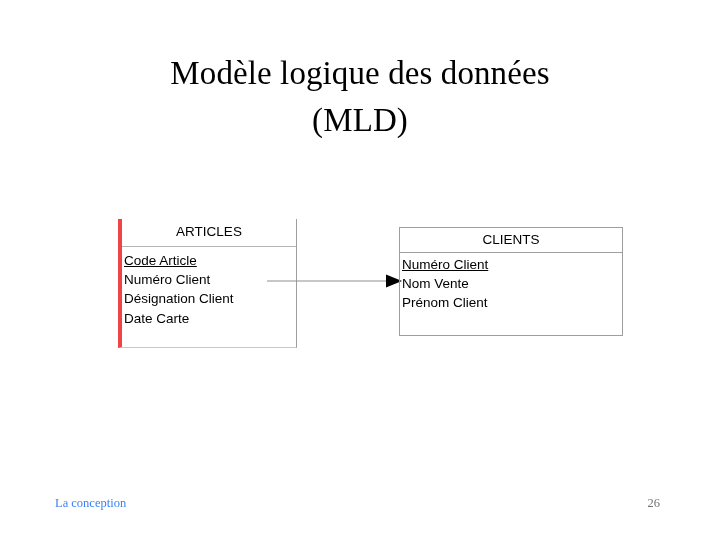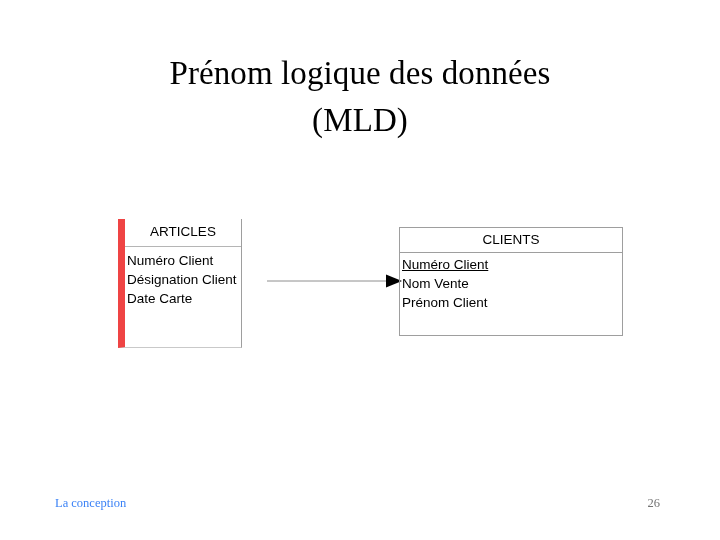--- a/index.html
+++ b/index.html
@@ -71,23 +71,23 @@
   }
   .entity-field.pk {
     text-decoration: underline;
     text-underline-offset: 1px;
   }
 
   
   #entity-articles {
     left: 118px;
     top: 219px;
-    width: 124px;
+    width: 179px;
     height: 129px;
-    border-left: 7px solid #ef4444;
+    border-left: 4px solid #ef4444;
     border-right: 1px solid #9e9e9e;
     border-bottom: 1px solid #c9c9c9;
   }
   #entity-articles .entity-header {
     border-bottom: 1px solid #b5b5b5;
   }
 
   
   #entity-clients {
     left: 399px;
@@ -131,29 +131,30 @@
     text-align: right;
     font-family: "Liberation Serif", serif;
     font-size: 12.5px;
     color: #737373;
   }
 </style>
 </head>
 <body>
 
 <div class="slide-title">
-  <span class="title-line">Prénom logique des données</span>
+  <span class="title-line">Modèle logique des données</span>
   <span class="title-line">(MLD)</span>
 </div>
 
 <div class="diagram">
 
   <div class="entity" id="entity-articles">
     <div class="entity-header">ARTICLES</div>
     <div class="entity-fields">
+      <div class="entity-field pk">Code Article</div>
       <div class="entity-field">Numéro Client</div>
       <div class="entity-field">Désignation Client</div>
       <div class="entity-field">Date Carte</div>
     </div>
   </div>
 
   <div class="relationship-arrow">
     <svg width="140" height="26" viewBox="0 0 140 26">
       <line x1="1" y1="13" x2="126" y2="13" stroke="#8e8e8e" stroke-width="1"></line>
       <polygon points="120,6.5 136,13 120,19.5" fill="#000000"></polygon>

